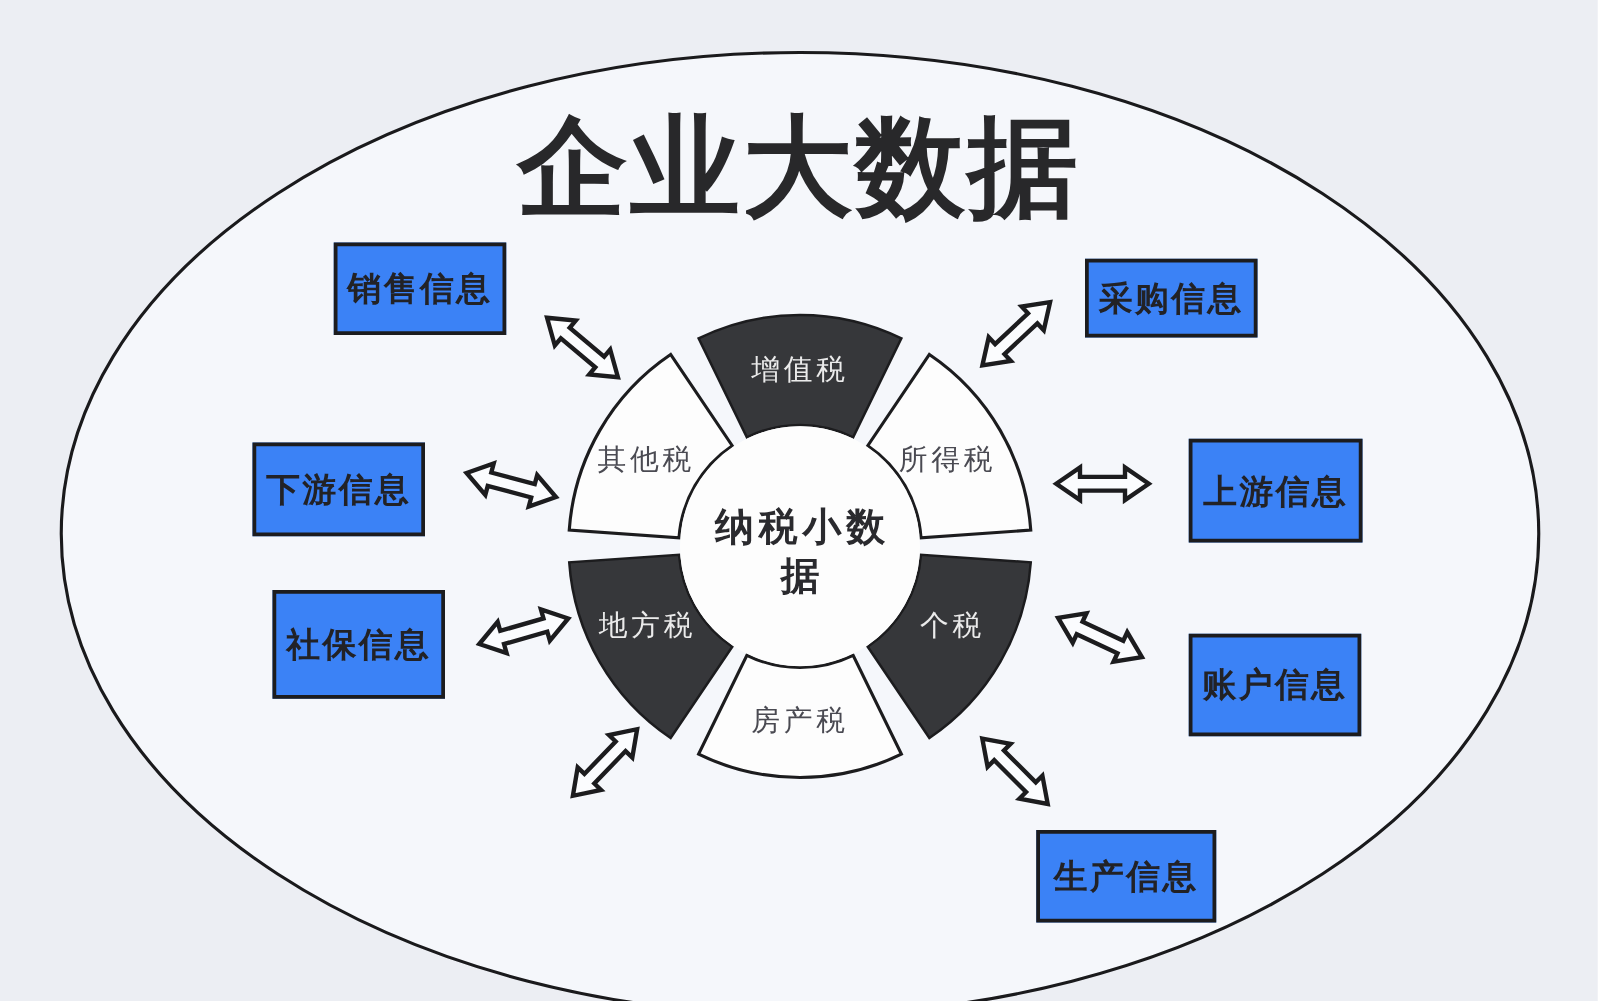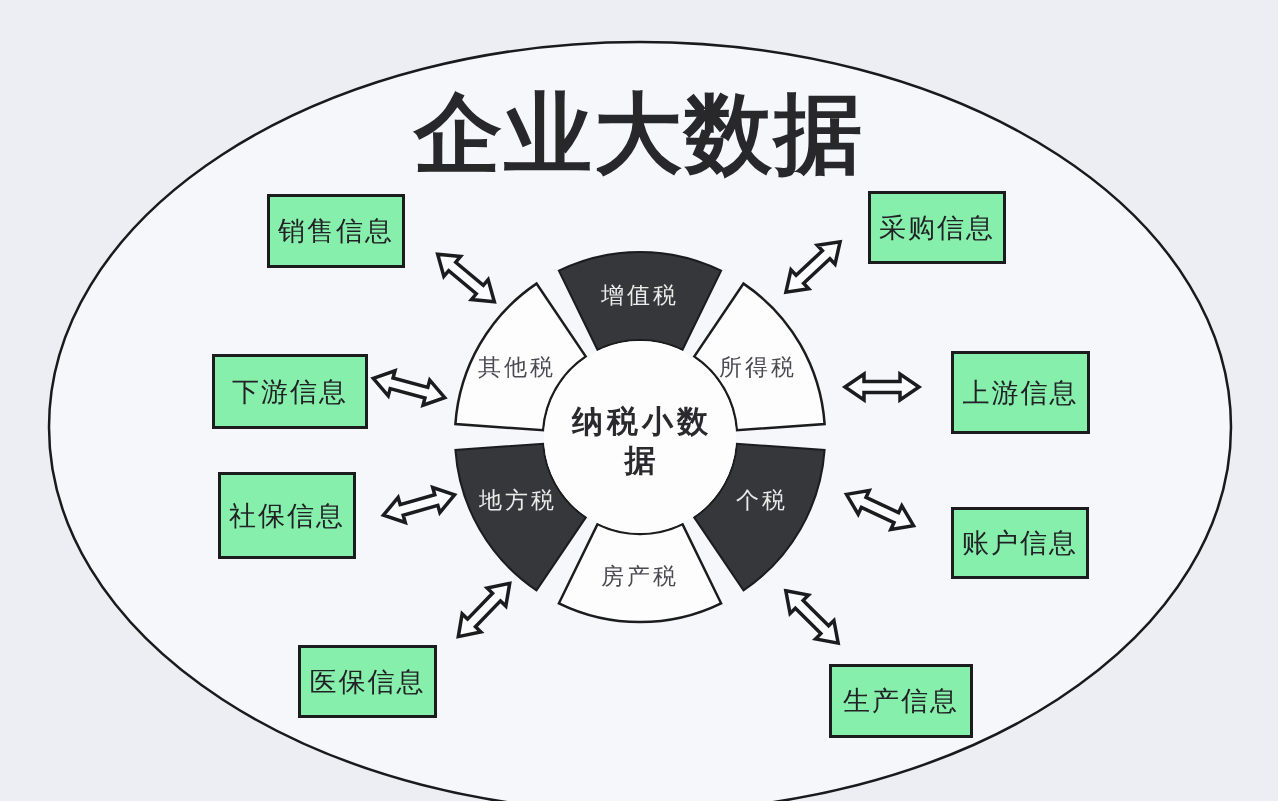--- a/index.html
+++ b/index.html
@@ -15,24 +15,24 @@
     position:absolute;left:0;top:90px;width:100%;
     text-align:center;
     font-size:88px;font-weight:700;
     letter-spacing:2px;
     color:#28282a;
     line-height:1.0;
   }
   .node-box{
     position:absolute;
     box-sizing:border-box;
-    background:#86efac;
+    background:#3b82f6;
     border:3px solid #1c1c1e;
     display:flex;align-items:center;justify-content:center;
-    font-size:27px;font-weight:400;color:#222226;
+    font-size:27px;font-weight:700;color:#222226;
     letter-spacing:2px;
   }
   .seg-label{
     font-size:23px;font-weight:400;letter-spacing:3px;
     text-anchor:middle;dominant-baseline:middle;
   }
   .seg-label.on-dark{fill:#ebebeb;}
   .seg-label.on-light{fill:#4a4a52;}
   .hub-label{
     font-size:31px;font-weight:700;fill:#2a2a2e;letter-spacing:4px;
@@ -76,21 +76,20 @@
     <text x="518" y="502" class="seg-label on-dark">地方税</text>
     <text x="517" y="369" class="seg-label on-light">其他税</text>
 
     <text x="642" y="424" class="hub-label">纳税小数</text>
     <text x="642" y="463" class="hub-label">据</text>
   </svg>
 
   <div class="title">企业大数据</div>
 
   <div class="node-box" style="left:267px;top:194px;width:138px;height:74px;">销售信息</div>
-  <div class="node-box" style="left:868px;top:191px;width:138px;height:73px;">采购信息</div>
-  <div class="node-box" style="left:212px;top:354px;width:156px;height:75px;">下游信息</div>
+  <div class="node-box" style="left:868px;top:207px;width:138px;height:63px;">采购信息</div>
+  <div class="node-box" style="left:202px;top:354px;width:138px;height:75px;">下游信息</div>
   <div class="node-box" style="left:951px;top:351px;width:139px;height:83px;">上游信息</div>
   <div class="node-box" style="left:218px;top:472px;width:138px;height:87px;">社保信息</div>
-  <div class="node-box" style="left:951px;top:507px;width:138px;height:72px;">账户信息</div>
-  <div class="node-box" style="left:298px;top:645px;width:139px;height:73px;">医保信息</div>
+  <div class="node-box" style="left:951px;top:507px;width:138px;height:82px;">账户信息</div>
   <div class="node-box" style="left:829px;top:664px;width:144px;height:74px;">生产信息</div>
 
 </div>
 
 </body></html>

